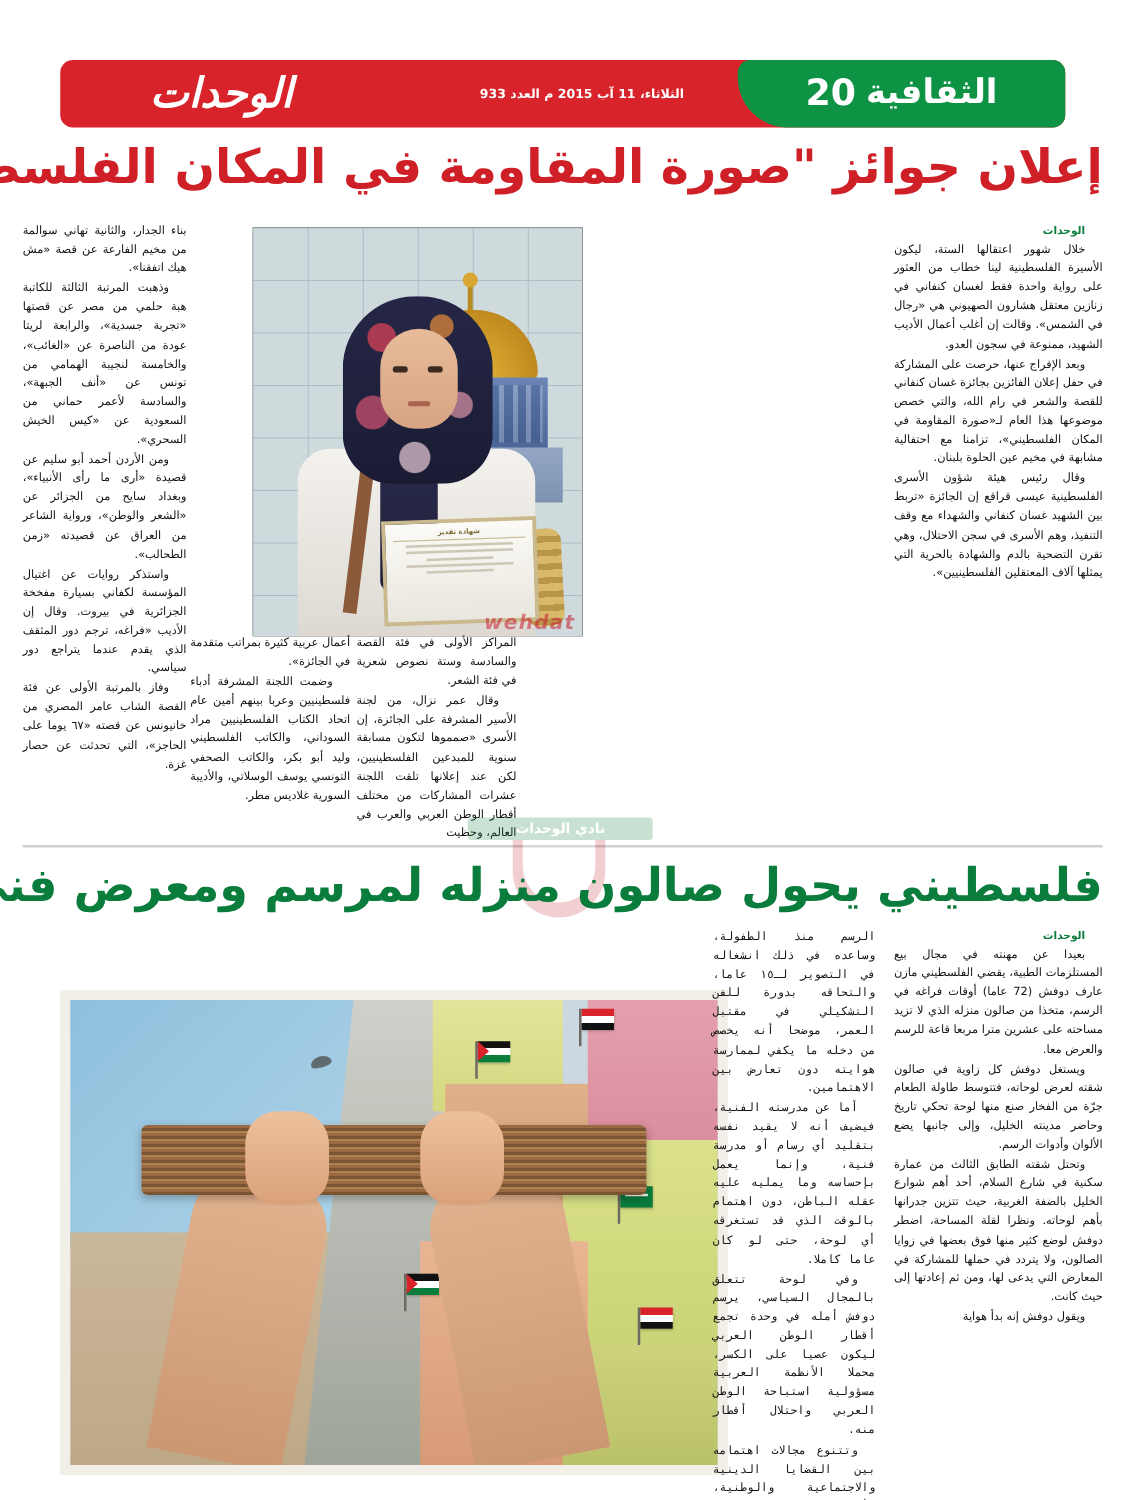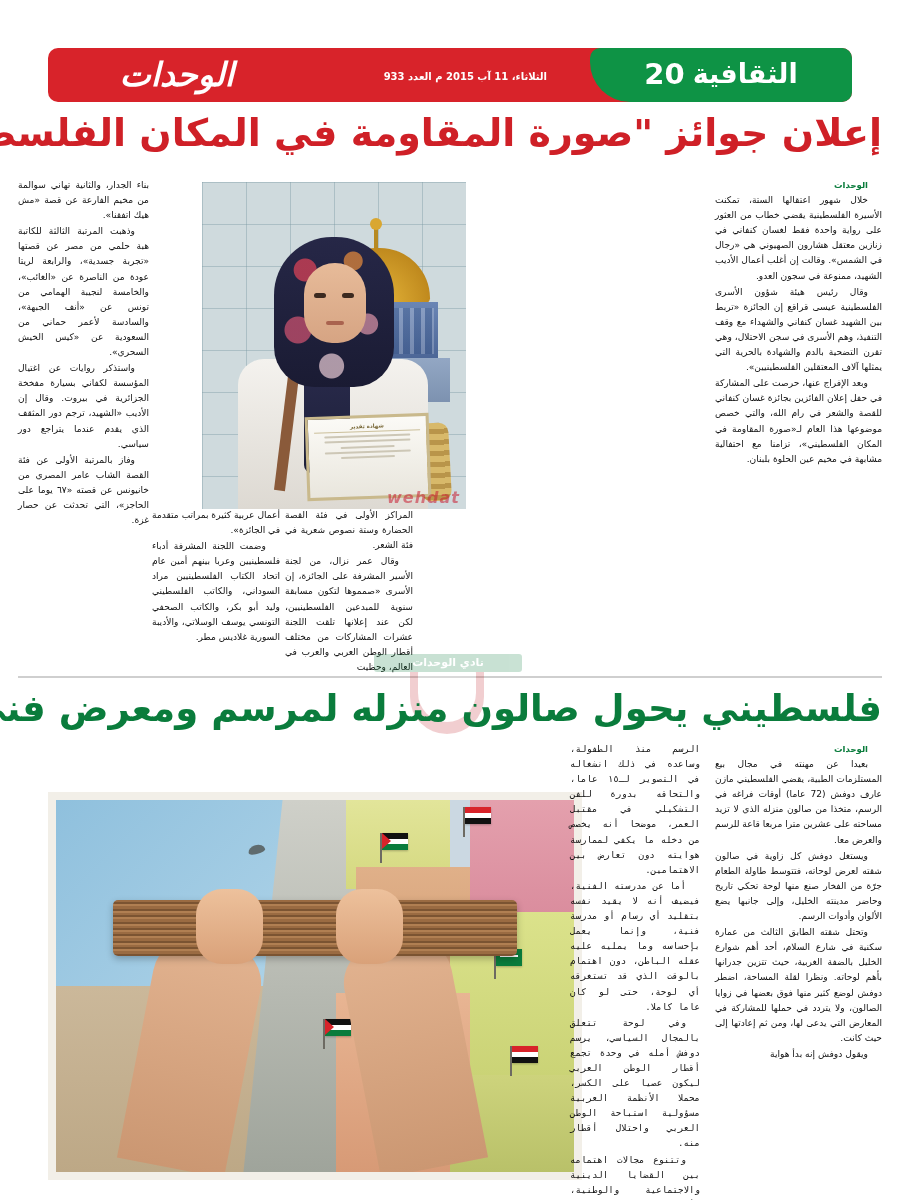--- a/index.html
+++ b/index.html
@@ -608,39 +608,40 @@
         <div class="cert-line s"></div>
       </div>
     </div>
     <div class="wm-photo">wehdat</div>
   </div>
 
   <div class="article" id="article-1">
 
     <div class="col" id="a1-col-right">
       <p class="byline">الوحدات</p>
-      <p>خلال شهور اعتقالها الستة، تمكنت الأسيرة الفلسطينية يقضي خطاب من العثور على رواية واحدة فقط لغسان كنفاني في زنازين معتقل هشارون الصهيوني هي «رجال في الشمس». وقالت إن أغلب أعمال الأديب الشهيد، ممنوعة في سجون العدو.</p>
+      <p>خلال شهور اعتقالها الستة، ليكون الأسيرة الفلسطينية لينا خطاب من العثور على رواية واحدة فقط لغسان كنفاني في زنازين معتقل هشارون الصهيوني هي «رجال في الشمس». وقالت إن أغلب أعمال الأديب الشهيد، ممنوعة في سجون العدو.</p>
+      <p>وبعد الإفراج عنها، حرصت على المشاركة في حفل إعلان الفائزين بجائزة غسان كنفاني للقصة والشعر في رام الله، والتي خصص موضوعها هذا العام لـ«صورة المقاومة في المكان الفلسطيني»، تزامنا مع احتفالية مشابهة في مخيم عين الحلوة بلبنان.</p>
       <p>وقال رئيس هيئة شؤون الأسرى الفلسطينية عيسى قراقع إن الجائزة «تربط بين الشهيد غسان كنفاني والشهداء مع وقف التنفيذ، وهم الأسرى في سجن الاحتلال، وهي تقرن التضحية بالدم والشهادة بالحرية التي يمثلها آلاف المعتقلين الفلسطينيين».</p>
-      <p>وبعد الإفراج عنها، حرصت على المشاركة في حفل إعلان الفائزين بجائزة غسان كنفاني للقصة والشعر في رام الله، والتي خصص موضوعها هذا العام لـ«صورة المقاومة في المكان الفلسطيني»، تزامنا مع احتفالية مشابهة في مخيم عين الحلوة بلبنان.</p>
     </div>
 
     <div class="col" id="a1-col-mid">
-      <p class="noindent">المراكز الأولى في فئة القصة الحضارة وستة نصوص شعرية في فئة الشعر.</p>
+      <p class="noindent">المراكز الأولى في فئة القصة والسادسة وستة نصوص شعرية في فئة الشعر.</p>
       <p>وقال عمر نزال، من لجنة الأسير المشرفة على الجائزة، إن الأسرى «صمموها لتكون مسابقة سنوية للمبدعين الفلسطينيين، لكن عند إعلانها تلقت اللجنة عشرات المشاركات من مختلف أقطار الوطن العربي والعرب في العالم، وحظيت</p>
     </div>
 
     <div class="col" id="a1-col-mid2">
       <p class="noindent">أعمال عربية كثيرة بمراتب متقدمة في الجائزة».</p>
       <p>وضمت اللجنة المشرفة أدباء فلسطينيين وعربا بينهم أمين عام اتحاد الكتاب الفلسطينيين مراد السوداني، والكاتب الفلسطيني وليد أبو بكر، والكاتب الصحفي التونسي يوسف الوسلاتي، والأديبة السورية غلاديس مطر.</p>
     </div>
 
     <div class="col" id="a1-col-left">
       <p class="noindent">بناء الجدار، والثانية تهاني سوالمة من مخيم الفارعة عن قصة «مش هيك اتفقنا».</p>
       <p>وذهبت المرتبة الثالثة للكاتبة هبة حلمي من مصر عن قصتها «تجربة جسدية»، والرابعة لريتا عودة من الناصرة عن «الغائب»، والخامسة لنجيبة الهمامي من تونس عن «أنف الجبهة»، والسادسة لأعمر حماني من السعودية عن «كيس الخيش السحري».</p>
-      <p>واستذكر روايات عن اغتيال المؤسسة لكفاني بسيارة مفخخة الجزائرية في بيروت. وقال إن الأديب «الشهيد، ترجم دور المثقف الذي يقدم عندما يتراجع دور سياسي.</p>
+      <p>ومن الأردن أحمد أبو سليم عن قصيدة «أرى ما رأى الأنبياء»، وبغداد سايح من الجزائر عن «الشعر والوطن»، ورواية الشاعر من العراق عن قصيدته «زمن الطحالب».</p>
+      <p>واستذكر روايات عن اغتيال المؤسسة لكفاني بسيارة مفخخة الجزائرية في بيروت. وقال إن الأديب «فراغه، ترجم دور المثقف الذي يقدم عندما يتراجع دور سياسي.</p>
       <p>وفاز بالمرتبة الأولى عن فئة القصة الشاب عامر المصري من خانيونس عن قصته «٦٧ يوما على الحاجز»، التي تحدثت عن حصار غزة.</p>
     </div>
   </div>
 
   <div class="hrule" id="rule-a1"></div>
 
   <div class="watermark">
     <div class="wm-shield"></div>
     <div class="wm-ribbon"></div>
     <div class="wm-text">نادي الوحدات</div>

